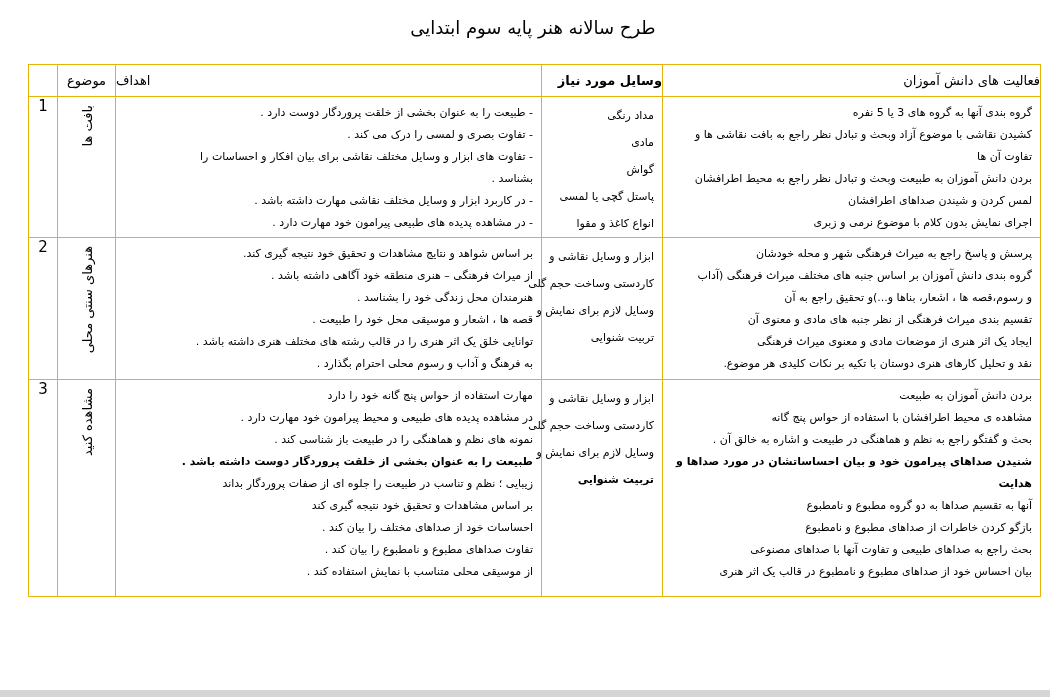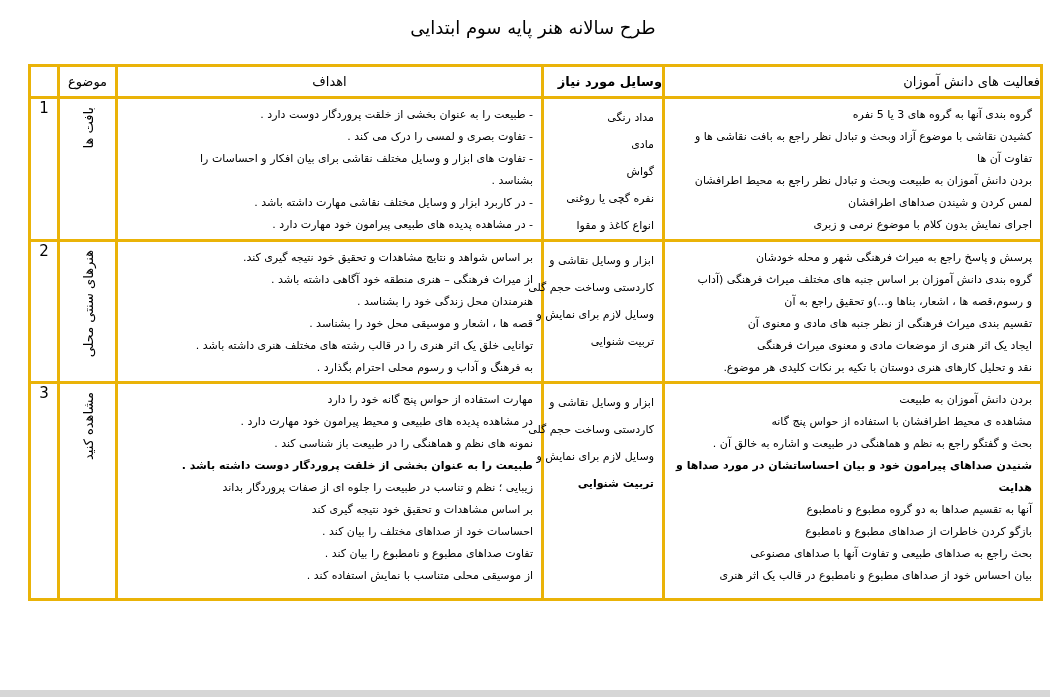--- a/index.html
+++ b/index.html
@@ -10,26 +10,26 @@
   }
   .doc-title{
     position:absolute;top:18px;left:8px;width:1050px;
     text-align:center;font-size:18px;direction:rtl;line-height:20px;
   }
   table.plan{
     position:absolute;top:64px;left:28px;width:1012px;
     border-collapse:collapse;table-layout:fixed;
   }
   table.plan th,table.plan td{
-    border:3px solid #eab308;vertical-align:top;padding:0;overflow:visible;
+    border:1px solid #eab308;vertical-align:top;padding:0;overflow:visible;
   }
   thead tr{height:32px;}
   th{font-weight:normal;font-size:13px;vertical-align:middle !important;direction:rtl;}
   th.c-topic{text-align:center;}
-  th.c-obj{text-align:center;padding-right:8px;}
+  th.c-obj{text-align:left;padding-right:8px;}
   th.c-mat{text-align:right;padding-right:6px;font-weight:bold;}
   th.c-act{text-align:right;padding-right:8px;}
   tbody tr:nth-child(1){height:140px;}
   tbody tr:nth-child(2){height:142px;}
   tbody tr:nth-child(3){height:217px;}
   td.no-cell{text-align:center;font-size:15px;padding-top:4px;}
   td.topic-cell{position:relative;}
   .topic-text{
     position:absolute;top:8px;left:50%;transform-origin:0 0;
     transform:rotate(-90deg) translate(-100%,-50%);
@@ -80,21 +80,21 @@
             <div class="obj-line">بشناسد .</div>
             <div class="obj-line">- در کاربرد ابزار و وسایل مختلف نقاشی مهارت داشته باشد .</div>
             <div class="obj-line">- در مشاهده پدیده های طبیعی پیرامون خود مهارت دارد .</div>
           </div>
         </td>
         <td class="lines-cell">
           <div class="cell-inner">
             <div class="mat-line">مداد رنگی</div>
             <div class="mat-line">مادی</div>
             <div class="mat-line">گواش</div>
-            <div class="mat-line">نفره گچی یا روغنی</div>
+            <div class="mat-line">پاستل گچی یا لمسی</div>
             <div class="mat-line">انواع کاغذ و مقوا</div>
           </div>
         </td>
         <td class="lines-cell">
           <div class="cell-inner">
             <div class="act-line">گروه بندی آنها به گروه های 3 یا 5 نفره</div>
             <div class="act-line">کشیدن نقاشی با موضوع آزاد وبحث و تبادل نظر راجع به بافت نقاشی ها و</div>
             <div class="act-line">تفاوت آن ها</div>
             <div class="act-line">بردن دانش آموزان به طبیعت وبحث و تبادل نظر راجع به محیط اطرافشان</div>
             <div class="act-line">لمس کردن و شیندن صداهای اطرافشان</div>
@@ -105,21 +105,21 @@
       <tr>
         <td class="no-cell">2</td>
         <td class="topic-cell">
           <span class="topic-text">هنرهای سنتی محلی</span>
         </td>
         <td class="lines-cell">
           <div class="cell-inner">
             <div class="obj-line">بر اساس شواهد و نتایج مشاهدات و تحقیق خود نتیجه گیری کند.</div>
             <div class="obj-line">از میراث فرهنگی – هنری منطقه خود آگاهی داشته باشد .</div>
             <div class="obj-line">هنرمندان محل زندگی خود را بشناسد .</div>
-            <div class="obj-line">قصه ها ، اشعار و موسیقی محل خود را بشناسد .</div>
+            <div class="obj-line">قصه ها ، اشعار و موسیقی محل خود را طبیعت .</div>
             <div class="obj-line">توانایی خلق یک اثر هنری را در قالب رشته های مختلف هنری داشته باشد .</div>
             <div class="obj-line">به فرهنگ و آداب و رسوم محلی احترام بگذارد .</div>
           </div>
         </td>
         <td class="lines-cell">
           <div class="cell-inner">
             <div class="mat-line">ابزار و وسایل نقاشی و</div>
             <div class="mat-line">کاردستی وساخت حجم گلی</div>
             <div class="mat-line">وسایل لازم برای نمایش و</div>
             <div class="mat-line">تربیت شنوایی</div>

